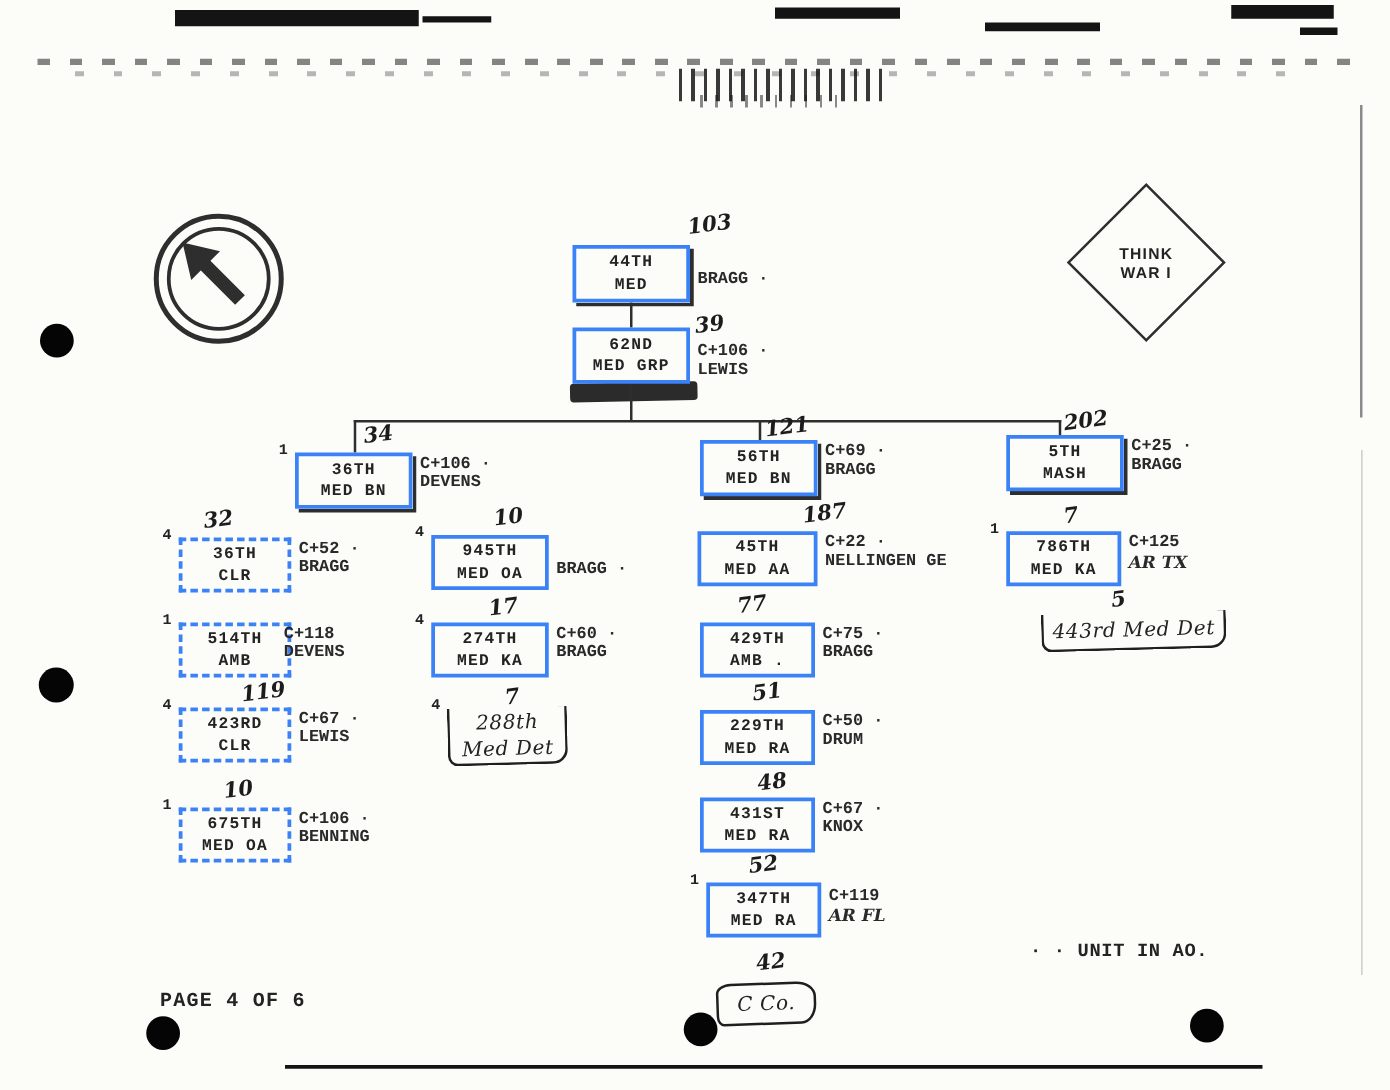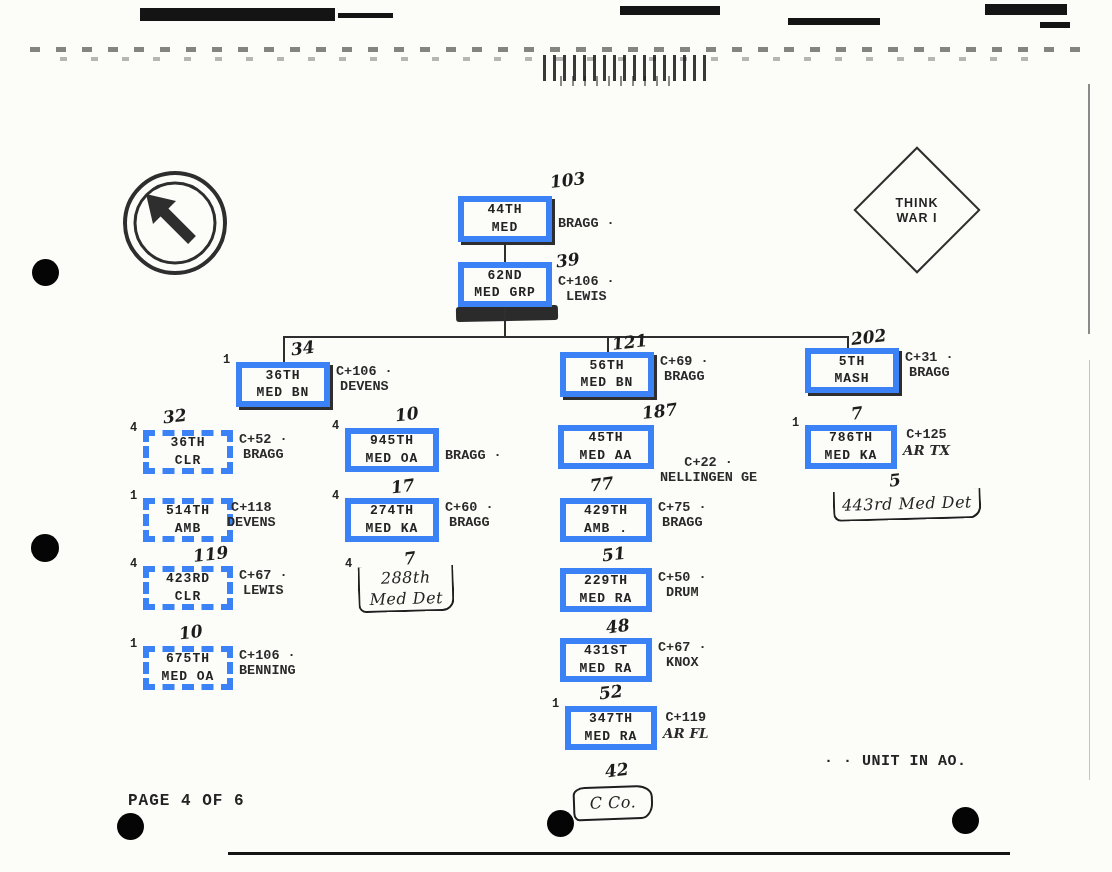--- a/index.html
+++ b/index.html
@@ -3,21 +3,21 @@
 <meta charset="utf-8">
 <style>
   html,body{margin:0;padding:0;background:#e8e8e4;}
   .page{
     position:relative;width:1112px;height:872px;background:#fcfcf9;
     overflow:hidden;font-family:"Liberation Mono",monospace;color:#242424;
   }
   
   .node{position:absolute;}
   .box{
-    position:absolute;inset:0;border:6px solid #3b82f6;
+    position:absolute;inset:0;border:3px solid #3b82f6;
     display:flex;flex-direction:column;justify-content:center;align-items:center;gap:1px;
     background:transparent;
   }
   .node.shadow .box{box-shadow:3px 3px 0 0 #2e2e2e;}
   .node.dashed .box{border-style:dashed;}
   .node.hand .box{
     border:2px solid #1f1f1f;border-radius:12px 16px 12px 6px / 8px 12px 16px 8px;
     transform:rotate(-2deg);
   }
   .node.handnote .box{
@@ -36,21 +36,21 @@
     position:absolute;left:-13px;top:-9px;
     font:700 12px "Liberation Mono",monospace;color:#232323;
   }
   .hand-num{
     position:absolute;font-family:"DejaVu Serif",serif;font-style:italic;
     font-weight:700;font-size:17px;color:#1c1c1c;transform:rotate(-7deg);
     white-space:nowrap;
   }
   .right-label{
     position:absolute;white-space:nowrap;line-height:1.3;
-    font:700 13.5px "Liberation Mono",monospace;color:#2a2a2a;text-align:center;
+    font:700 13.5px "Liberation Mono",monospace;color:#2a2a2a;
   }
   .right-label .ital{font-family:"DejaVu Serif",serif;font-style:italic;}
   
   .conn{position:absolute;background:#2e2e2e;}
   
   .stamp-circle{position:absolute;left:120px;top:168px;width:110px;height:110px;}
   .stamp-diamond{
     position:absolute;left:872px;top:165px;width:86px;height:86px;
     border:2px solid #2e2e2e;transform:rotate(45deg);
   }
@@ -176,21 +176,21 @@
           <div>BRAGG</div>
         </div>
       </div>
       <div class="node shadow" style="left: 805px; top: 348px; width: 94px; height: 45px;">
         <span class="hand-num" style="left: 46px; top: -21px;">202</span>
         <div class="box">
           <div class="box-line">5TH</div>
           <div class="box-line">MASH</div>
         </div>
         <div class="right-label" style="left: 100px; top: 2px;">
-          <div>C+31 ·</div>
+          <div>C+25 ·</div>
           <div>BRAGG</div>
         </div>
       </div>
       <div class="node dashed" style="left: 143px; top: 430px; width: 90px; height: 44px;">
         <span class="left-num">4</span>
         <span class="hand-num" style="left: 20px; top: -24px;">32</span>
         <div class="box">
           <div class="box-line">36TH</div>
           <div class="box-line">CLR</div>
         </div>
@@ -264,21 +264,21 @@
           <div class="box-line">288th</div>
           <div class="box-line">Med Det</div>
         </div>
       </div>
       <div class="node solid" style="left: 558px; top: 425px; width: 96px; height: 44px;">
         <span class="hand-num" style="left: 84px; top: -24px;">187</span>
         <div class="box">
           <div class="box-line">45TH</div>
           <div class="box-line">MED AA</div>
         </div>
-        <div class="right-label" style="left: 102px; top: 2px; margin-top: 28px;">
+        <div class="right-label" style="left: 102px; top: 2px;">
           <div>C+22 ·</div>
           <div>NELLINGEN GE</div>
         </div>
       </div>
       <div class="node solid" style="left: 560px; top: 498px; width: 92px; height: 44px;">
         <span class="hand-num" style="left: 30px; top: -24px;">77</span>
         <div class="box">
           <div class="box-line">429TH</div>
           <div class="box-line">AMB .</div>
         </div>

